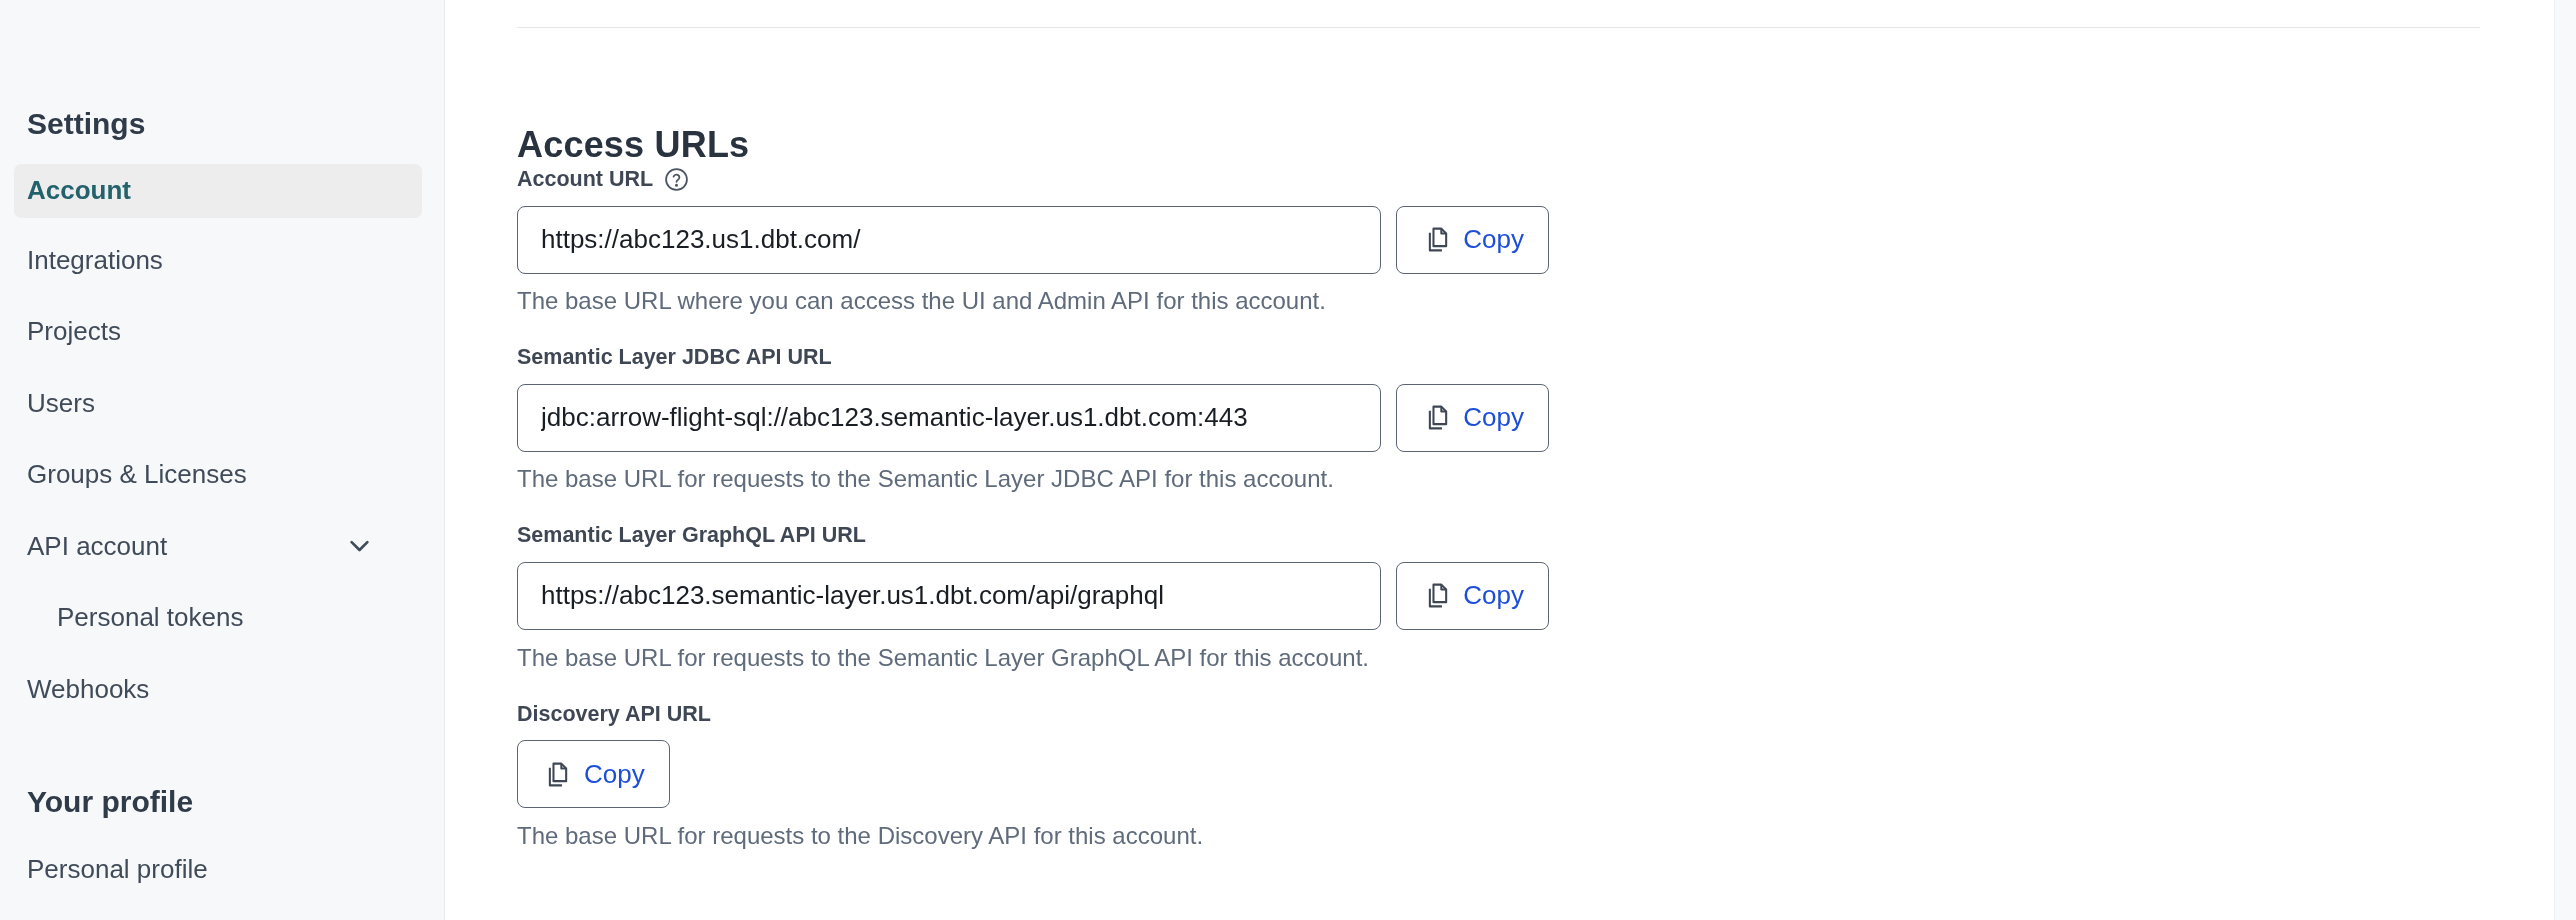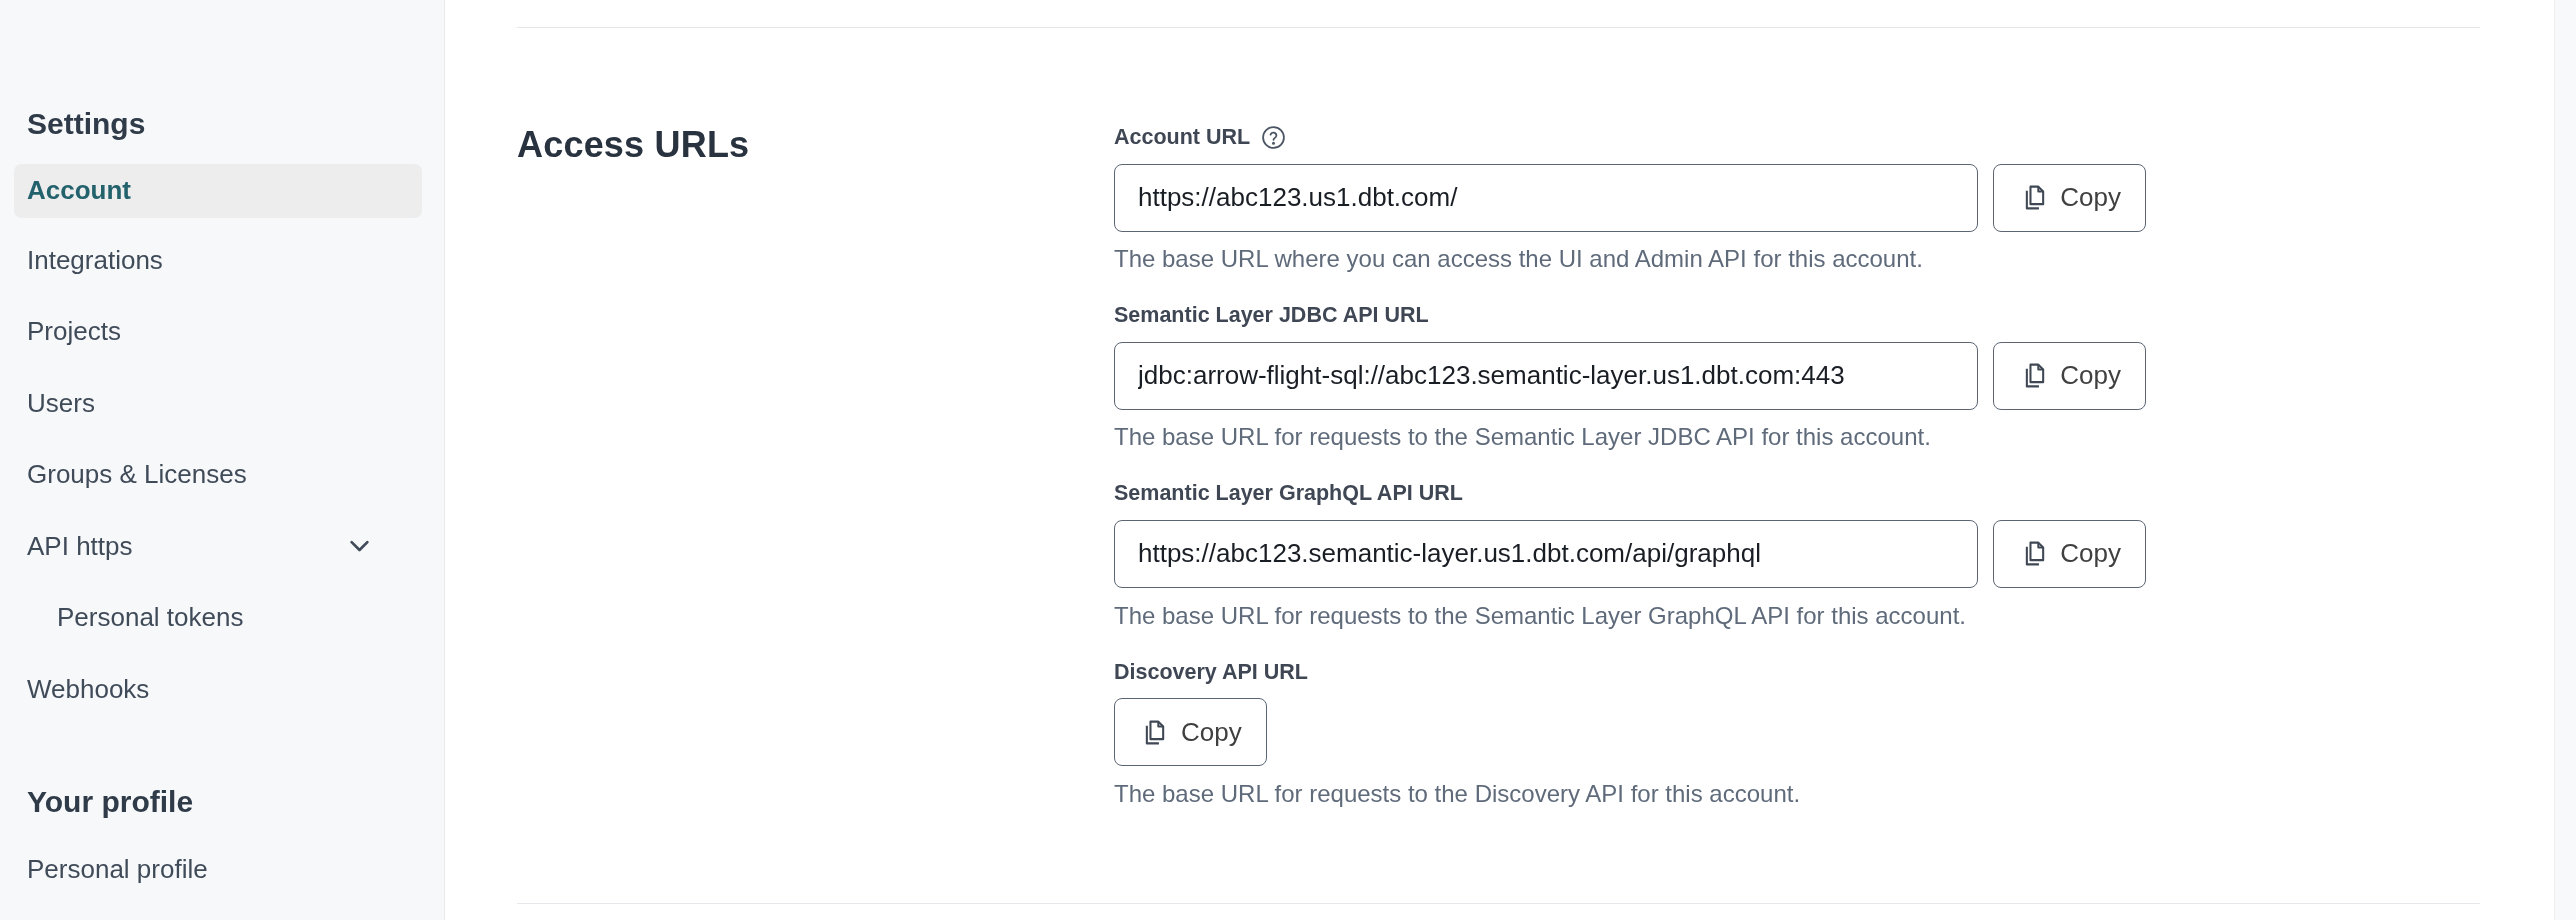--- a/index.html
+++ b/index.html
@@ -78,20 +78,21 @@
     border: none;
     border-top: 1.8px solid #e5e7ea;
     height: 0;
   }
   .divider.top { margin-top: 27px; }
   .divider.bottom { margin-top: 66px; }
 
   .section {
     display: flex;
     padding-top: 96px;
+    flex-direction: column;
   }
   .section-title {
     width: 597px;
     flex: 0 0 auto;
     font-size: 36px;
     font-weight: 700;
     color: #29323f;
     letter-spacing: 0.2px;
   }
   .form-col {
@@ -140,21 +141,21 @@
     height: 68px;
     border: 1.8px solid #5c6673;
     border-radius: 8px;
     background: #ffffff;
     display: flex;
     align-items: center;
     justify-content: center;
     gap: 12.6px;
     font-family: "Liberation Sans", "DejaVu Sans", sans-serif;
     font-size: 26px;
-    color: #404040;
+    color: #1d4ed8;
     cursor: pointer;
   }
   .copy-icon { width: 29px; height: 29px; color: #3f4754; }
   .field-help {
     margin-top: 12.6px;
     font-size: 24px;
     line-height: 29px;
     color: #5f6b7b;
   }
 
@@ -179,21 +180,21 @@
 
   <a class="side-link">Integrations</a>
 
   <a class="side-link">Projects</a>
 
   <a class="side-link">Users</a>
 
   <a class="side-link">Groups &amp; Licenses</a>
 
   <a class="side-link expand-row">
-    <span>API https</span>
+    <span>API account</span>
     <span class="chevron-icon">
       <svg viewBox="0 0 24 24" width="27" height="27" fill="none" stroke="currentColor" stroke-width="2.4" stroke-linecap="round" stroke-linejoin="round">
         <polyline points="5 9 12 16 19 9"></polyline>
       </svg>
     </span>
   </a>
 
   <a class="side-link indent">Personal tokens</a>
 
   <a class="side-link">Webhooks</a>

